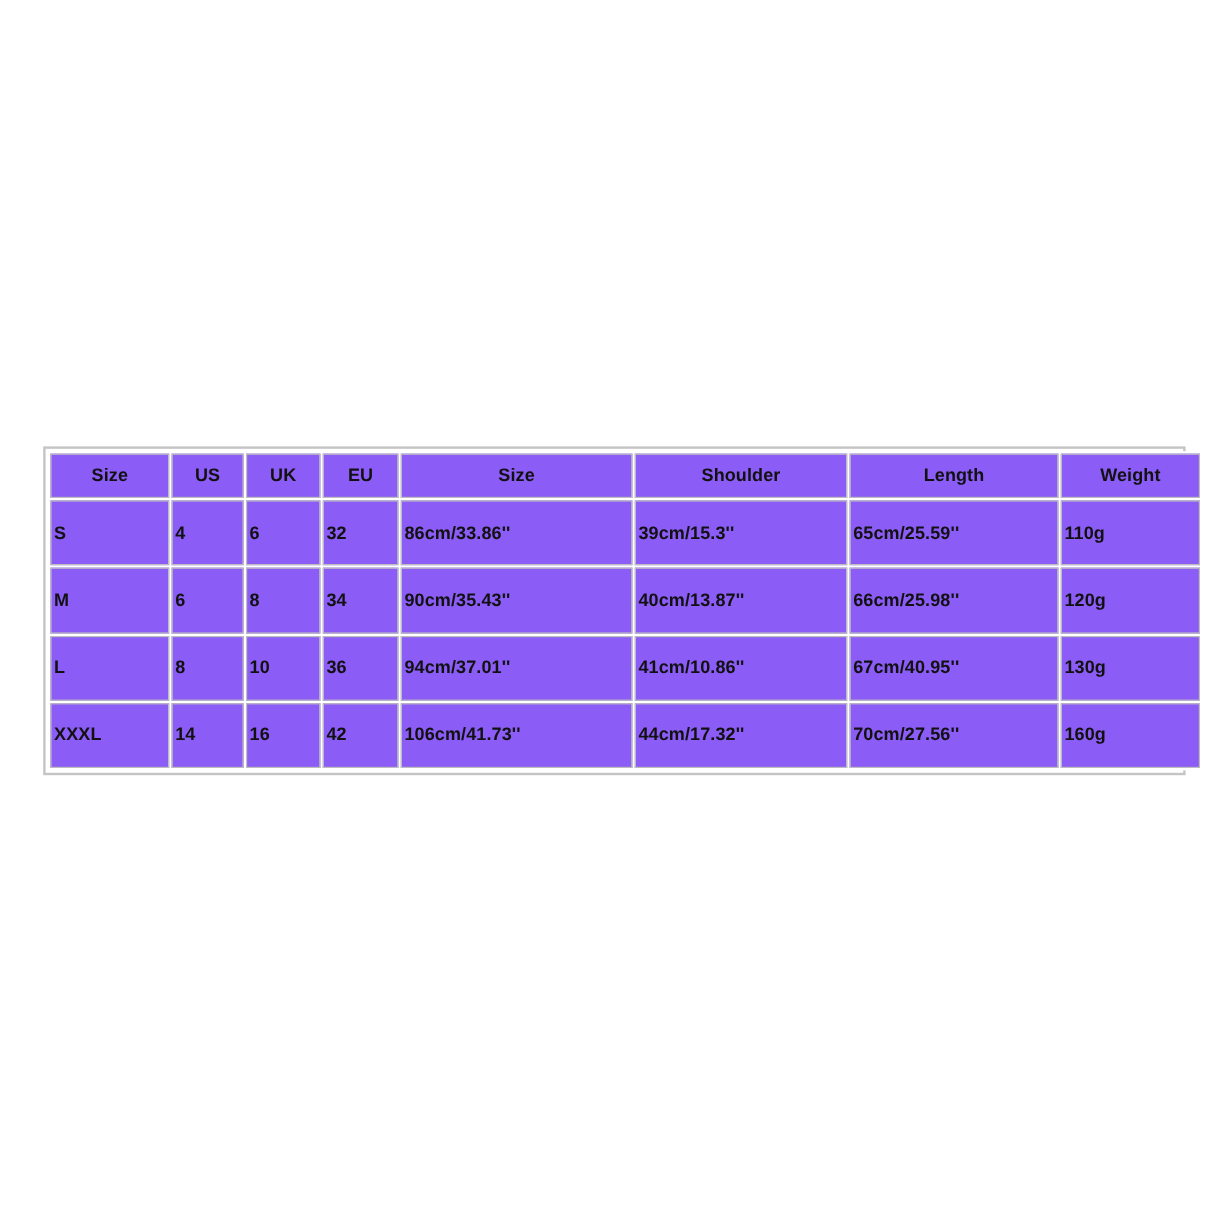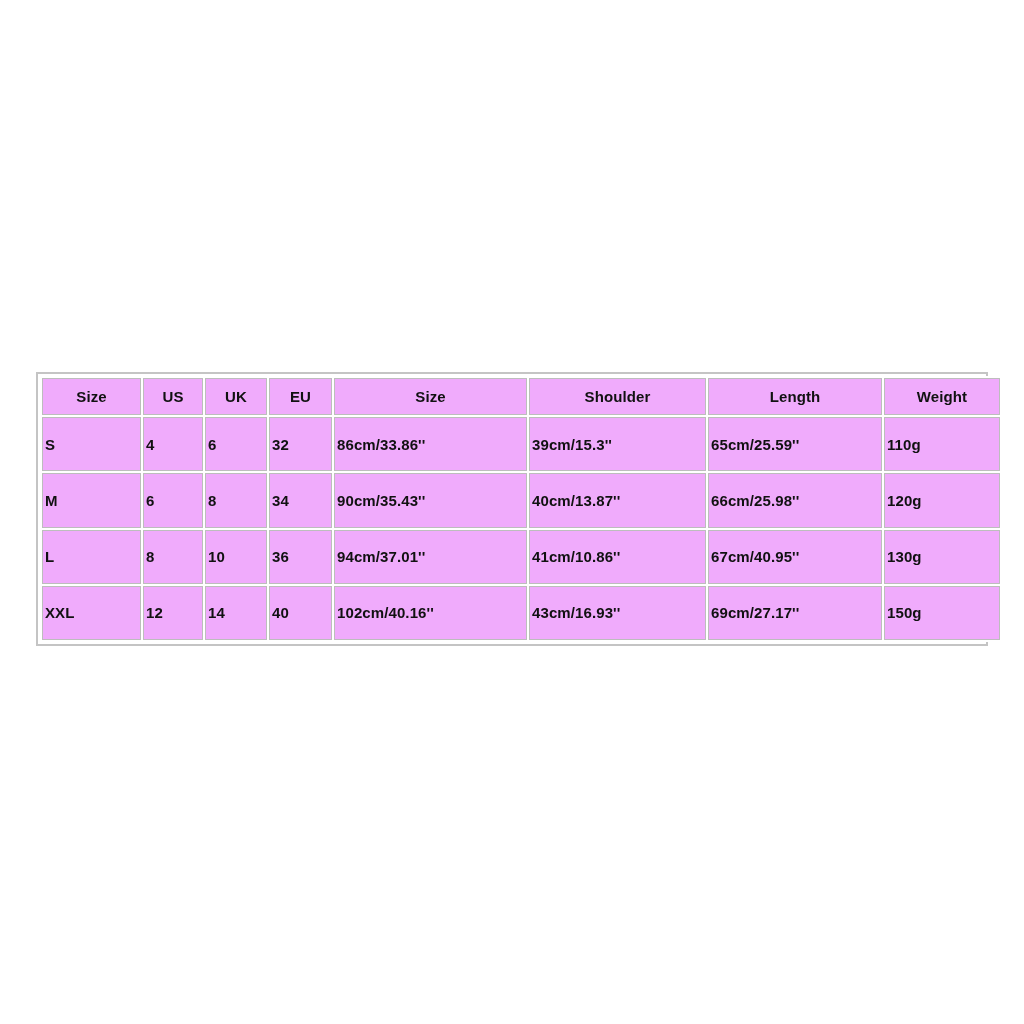--- a/index.html
+++ b/index.html
@@ -33,21 +33,21 @@
     height: 100%;
     border-collapse: separate;
     border-spacing: 2px;
     table-layout: fixed;
     background: #ffffff;
   }
 
   table.size-table td,
   table.size-table th {
     border: 1px solid #bdbdbd;
-    background: #f0abfc;
+    background: #8b5cf6;
     color: #111111;
     font-family: "Liberation Sans", sans-serif;
     font-weight: bold;
     font-size: 15px;
     vertical-align: middle;
     height: 35px;
     padding: 0 2px;
     white-space: nowrap;
     overflow: hidden;
     letter-spacing: 0.1px;
@@ -119,24 +119,24 @@
         <td>L</td>
         <td>8</td>
         <td>10</td>
         <td>36</td>
         <td>94cm/37.01''</td>
         <td>41cm/10.86''</td>
         <td>67cm/40.95''</td>
         <td>130g</td>
       </tr>
       <tr>
-        <td>XXL</td>
-        <td>12</td>
+        <td>XXXL</td>
         <td>14</td>
-        <td>40</td>
-        <td>102cm/40.16''</td>
-        <td>43cm/16.93''</td>
-        <td>69cm/27.17''</td>
-        <td>150g</td>
+        <td>16</td>
+        <td>42</td>
+        <td>106cm/41.73''</td>
+        <td>44cm/17.32''</td>
+        <td>70cm/27.56''</td>
+        <td>160g</td>
       </tr>
     </tbody>
   </table>
 </div>
 
 </body></html>

